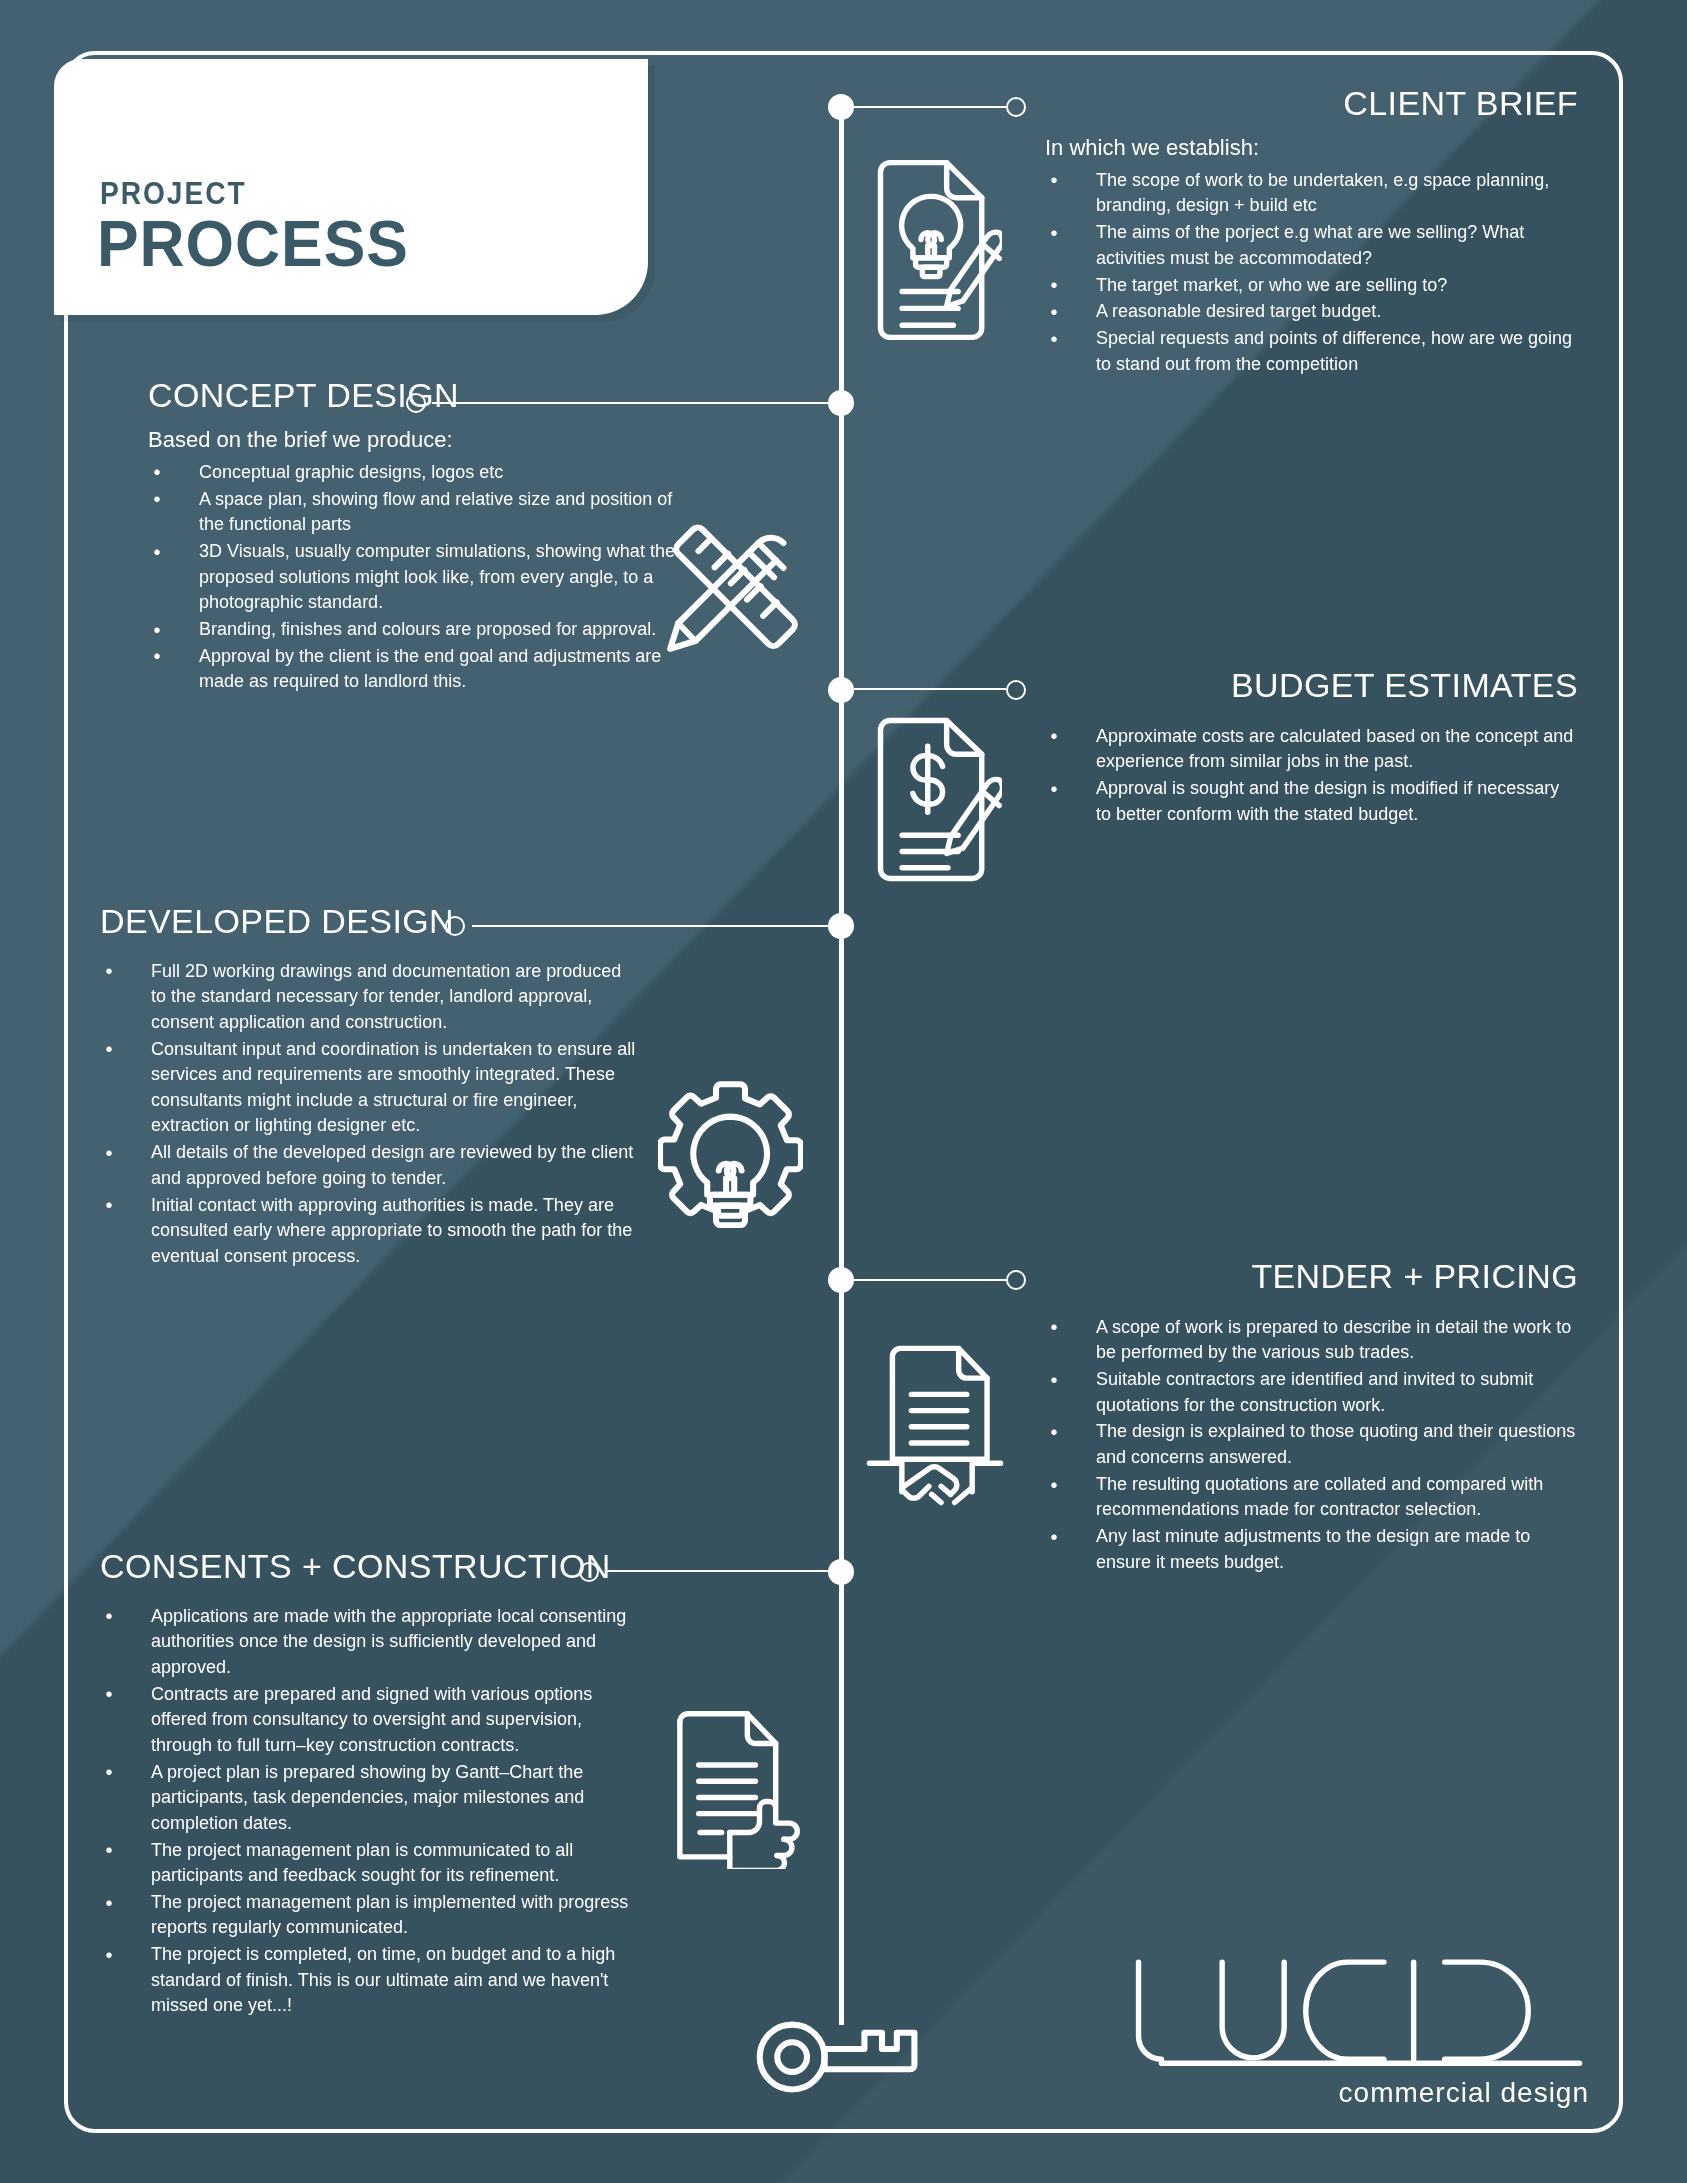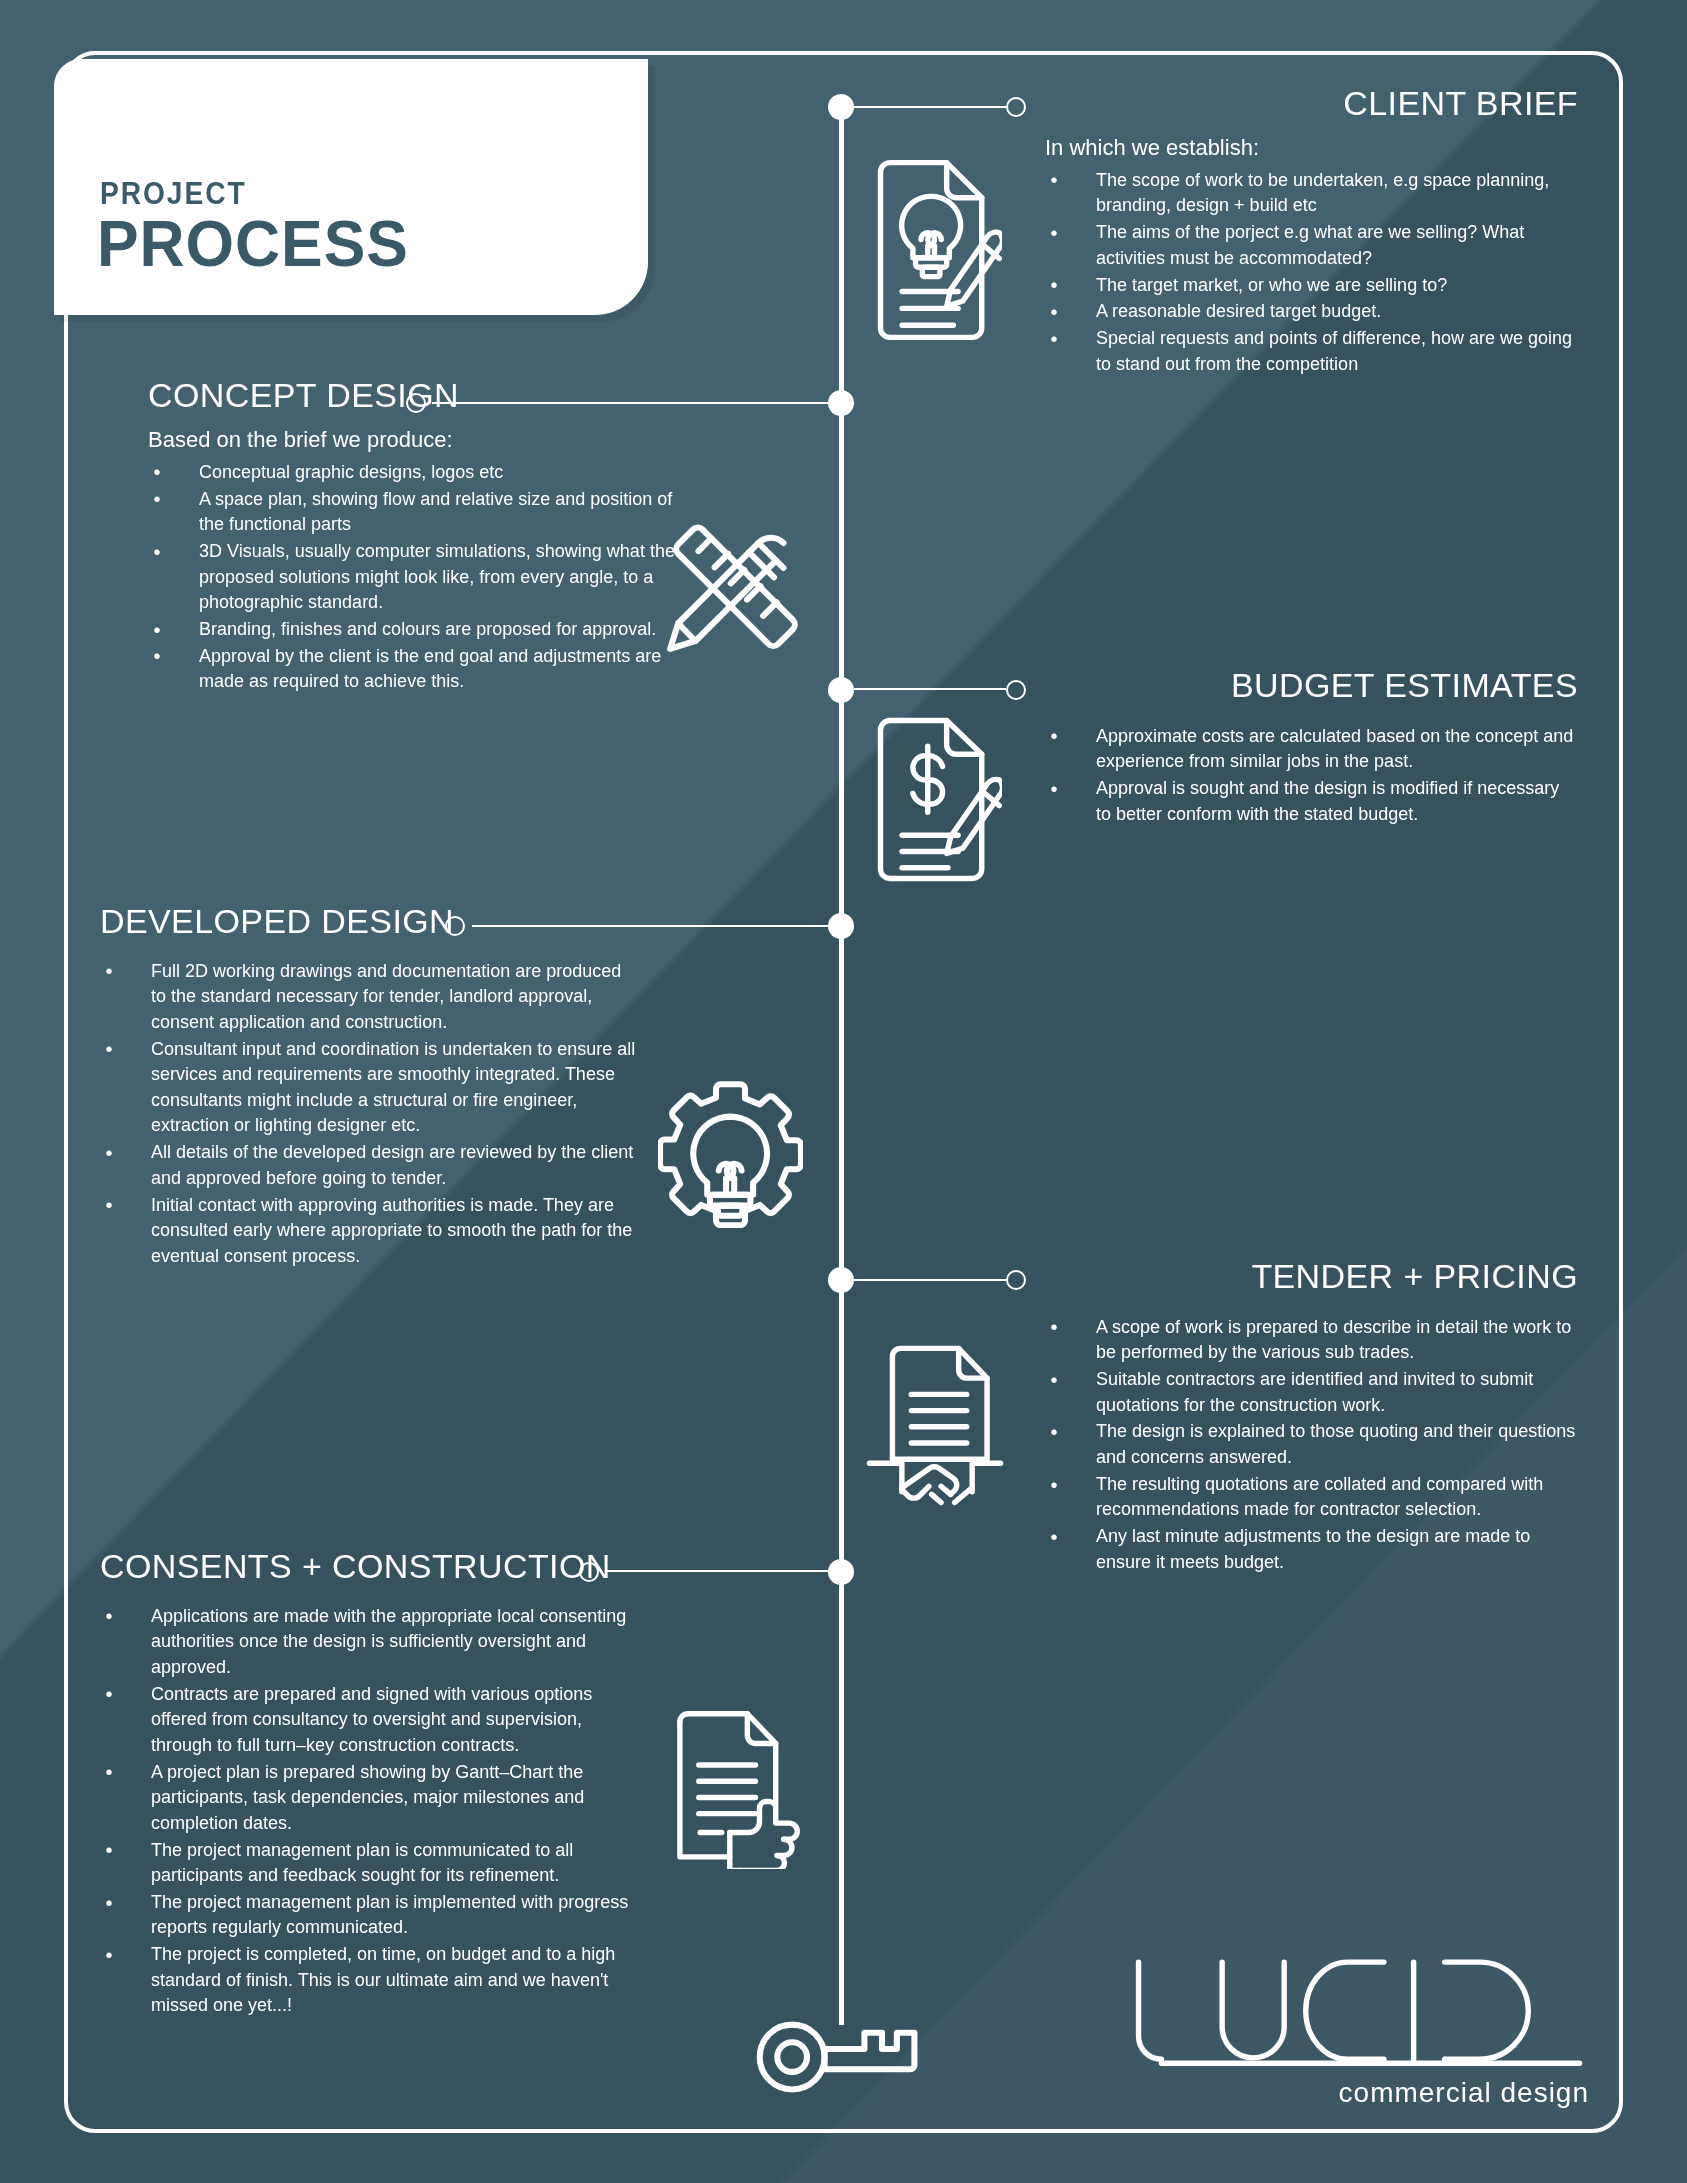--- a/index.html
+++ b/index.html
@@ -111,21 +111,21 @@
   </div>
 
   <div class="sec left" style="left:100px;top:378px;width:540px;margin-left:48px;">
     <h2>CONCEPT DESIGN</h2>
     <div class="intro">Based on the brief we produce:</div>
     <ul>
       <li>Conceptual graphic designs, logos etc</li>
       <li>A space plan, showing flow and relative size and position of the functional parts</li>
       <li>3D Visuals, usually computer simulations, showing what the proposed solutions might look like, from every angle, to a photographic standard.</li>
       <li>Branding, finishes and colours are proposed for approval.</li>
-      <li>Approval by the client is the end goal and adjustments are made as required to achieve this.</li>
+      <li>Approval by the client is the end goal and adjustments are made as required to landlord this.</li>
     </ul>
   </div>
   <div class="icon" style="left:658px;top:516px;">
     <svg width="145" height="145" viewBox="0 0 215 215" fill="none" stroke="#ffffff" stroke-width="9" stroke-linecap="round" stroke-linejoin="round">
       <path d="M30 56 a10 10 0 0 1 0-14 L52 20 a10 10 0 0 1 14 0 L200 154 a10 10 0 0 1 0 14 l-22 22 a10 10 0 0 1-14 0 Z"></path>
       <path d="M60 52 L78 34 M84 76 L104 56 M108 100 L128 80 M132 124 L152 104 M156 148 L176 128"></path>
       <path d="M186 40 a26 26 0 0 0-37 0 L30 159 l-12 38 38 -12 L175 66"></path>
       <path d="M149 40 L186 77"></path>
       <path d="M30 159 l25 26"></path>
       <path d="M135 54 l37 37"></path>
@@ -192,21 +192,21 @@
       <path d="M128 224 l-14 -12"></path>
       <path d="M114 236 l-14 -12"></path>
       <path d="M96 212 l-14 14 a12 12 0 0 1-17 0 l-9 -9"></path>
       <path d="M160 214 l-26 22"></path>
     </svg>
   </div>
 
   <div class="sec left" style="left:100px;top:1549px;width:540px;">
     <h2>CONSENTS + CONSTRUCTION</h2>
     <ul style="margin-top:19px;">
-      <li>Applications are made with the appropriate local consenting authorities once the design is sufficiently oversight and approved.</li>
+      <li>Applications are made with the appropriate local consenting authorities once the design is sufficiently developed and approved.</li>
       <li>Contracts are prepared and signed with various options offered from consultancy to oversight and supervision, through to full turn–key construction contracts.</li>
       <li>A project plan is prepared showing by Gantt–Chart the participants, task dependencies, major milestones and completion dates.</li>
       <li>The project management plan is communicated to all participants and feedback sought for its refinement.</li>
       <li>The project management plan is implemented with progress reports regularly communicated.</li>
       <li>The project is completed, on time, on budget and to a high standard of finish. This is our ultimate aim and we haven't missed one yet...!</li>
     </ul>
   </div>
   <div class="icon" style="left:665px;top:1707px;">
     <svg width="135" height="162" viewBox="0 0 200 240" fill="none" stroke="#ffffff" stroke-width="8" stroke-linecap="round" stroke-linejoin="round">
       <path d="M22 22 a12 12 0 0 1 12-12 H122 L164 54 V146"></path>

